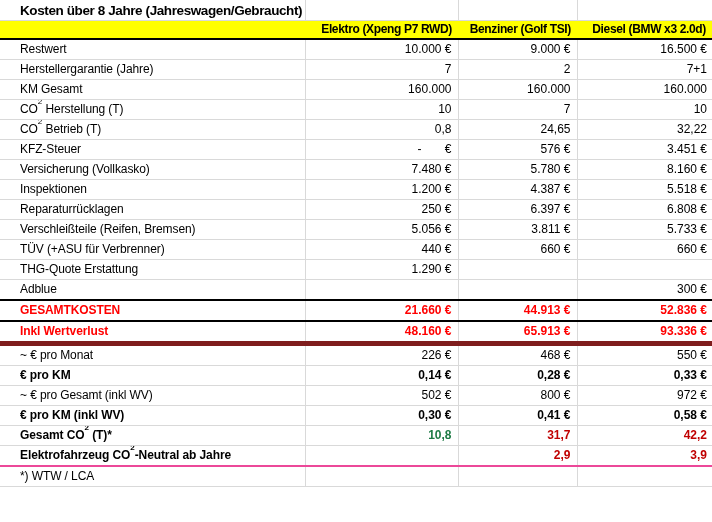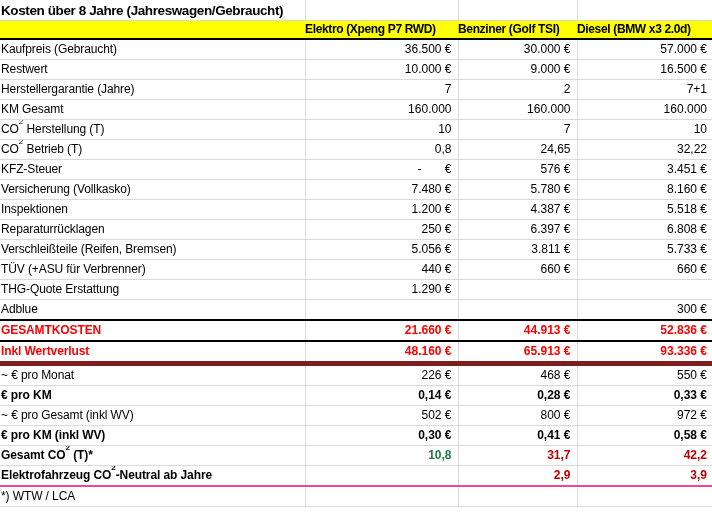--- a/index.html
+++ b/index.html
@@ -11,30 +11,30 @@
     border-collapse: collapse; table-layout: fixed; width: 712px;
     font-size: 12px; color: var(--text, #000);
   }
   td {
     height: 19px; line-height: 19px; padding: 0;
     border-right: 1px solid var(--grid-line, #d9d9d9);
     border-bottom: 1px solid var(--grid-line, #d9d9d9);
     overflow: hidden; white-space: nowrap;
   }
   td:last-child { border-right: none; }
-  td.lbl { text-align: left; padding-left: 1px; letter-spacing: -0.1px; }
+  td.lbl { text-align: left; padding-left: 20px; letter-spacing: -0.1px; }
   td.val { text-align: right; padding-right: 6px; }
   td.val.last { padding-right: 5px; }
 
   tr.title-row td { height: 20px; }
   td.title-cell { font-weight: bold; font-size: 13.5px; letter-spacing: -0.4px; }
 
   tr.header-row td {
     background: var(--header-bg, #ffff00);
-    font-weight: bold; 
+    font-weight: bold; text-align: right;
     border-right: none; border-bottom: 2px solid #000;
     height: 17px; line-height: 17px;
     letter-spacing: -0.35px; padding-right: 6px;
   }
 
   tr.row-total td {
     color: var(--total-red, #f00); font-weight: bold;
     border-top: 2px solid #000; border-bottom: 2px solid #000; margin-left: 28px;
   }
   tr.row-total2 td {
@@ -67,26 +67,20 @@
         <td></td>
       </tr>
 
       <tr class="header-row">
         <td></td>
         <td>Elektro (Xpeng P7 RWD)</td>
         <td>Benziner (Golf TSI)</td>
         <td>Diesel (BMW x3 2.0d)</td>
       </tr>
 
-      <tr>
-        <td class="lbl">Kaufpreis (Gebraucht)</td>
-        <td class="val">36.500 €</td>
-        <td class="val">30.000 €</td>
-        <td class="val last">57.000 €</td>
-      </tr>
 
       <tr>
         <td class="lbl">Restwert</td>
         <td class="val">10.000 €</td>
         <td class="val">9.000 €</td>
         <td class="val last">16.500 €</td>
       </tr>
 
       <tr>
         <td class="lbl">Herstellergarantie (Jahre)</td>

